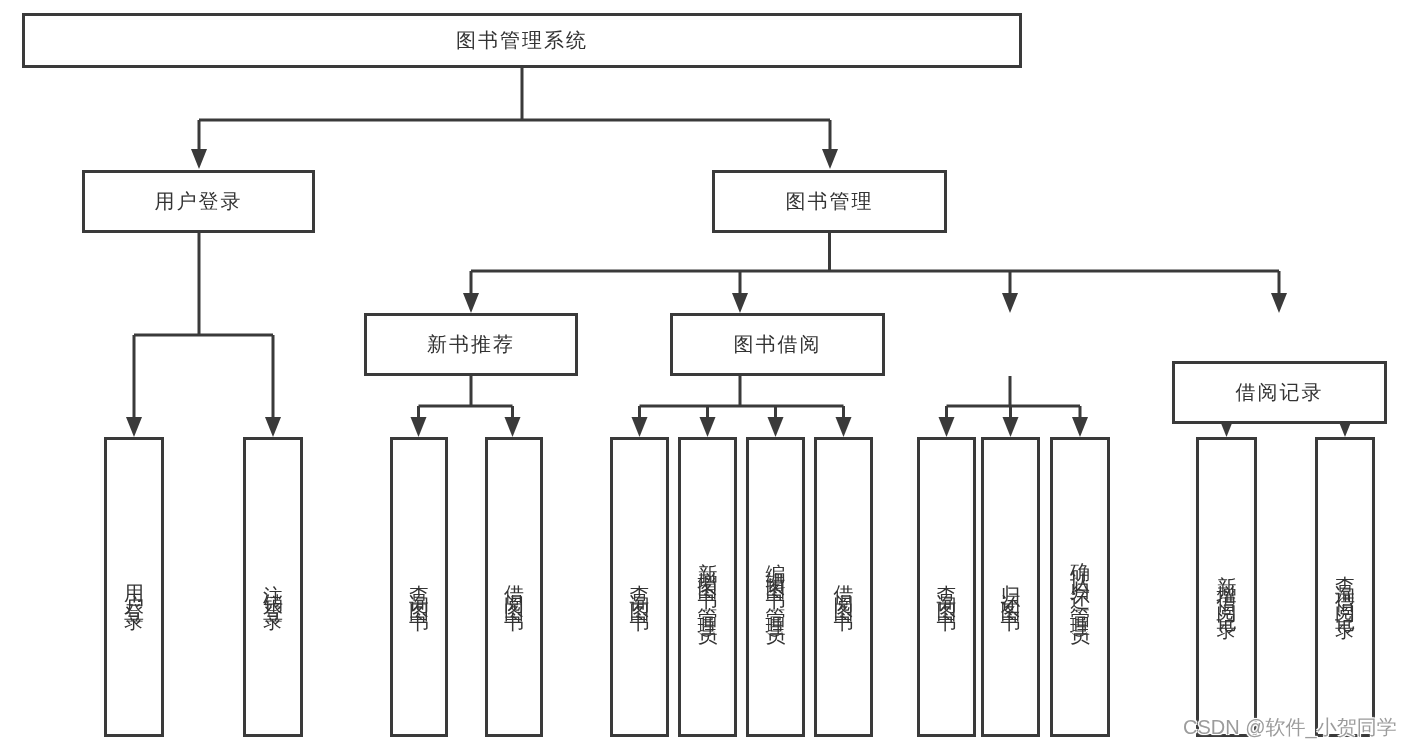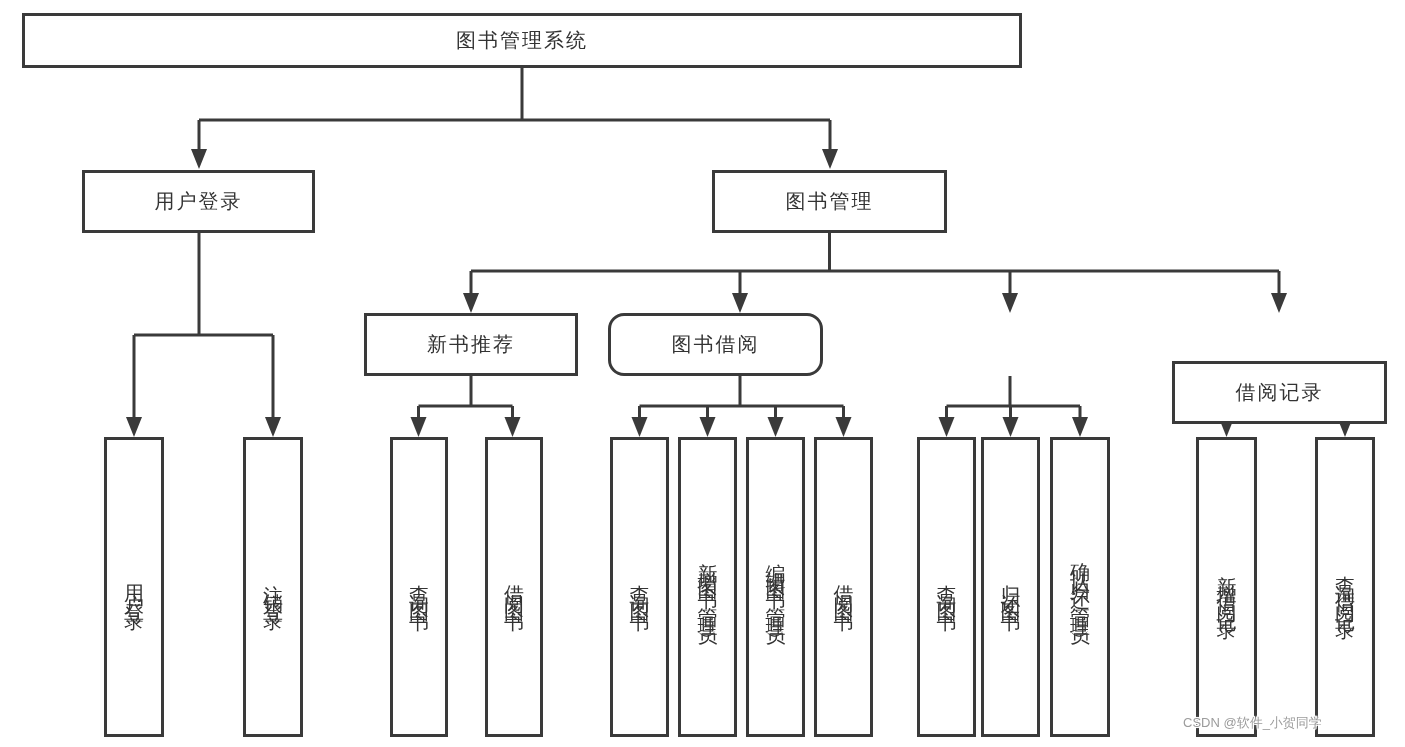--- a/index.html
+++ b/index.html
@@ -36,42 +36,42 @@
     line-height:1.05;
     color:var(--text);
   }
   
   .n-root{left:22px;top:13px;width:1000px;height:55px;}
   
   .n-user{left:82px;top:170px;width:233px;height:63px;}
   .n-mgmt{left:712px;top:170px;width:235px;height:63px;}
   
   .n-rec{left:364px;top:313px;width:214px;height:63px;}
-  .n-bor{left:608px;top:313px;width:215px;height:63px;border-radius:16px;}
+  .n-bor{left:670px;top:313px;width:215px;height:63px;}
   .n-cur{left:903px;top:313px;width:215px;height:63px;}
   .n-log{left:1172px;top:313px;width:215px;height:63px;margin-top:48px;}
   
   .leaf{top:437px;height:300px;}
   .l-a1{left:104px;width:60px;}
   .l-a2{left:243px;width:60px;}
   .l-b1{left:390px;width:58px;}
   .l-b2{left:485px;width:58px;}
   .l-c1{left:610px;width:59px;}
   .l-c2{left:678px;width:59px;}
   .l-c3{left:746px;width:59px;}
   .l-c4{left:814px;width:59px;}
   .l-d1{left:917px;width:59px;}
   .l-d2{left:981px;width:59px;}
   .l-d3{left:1050px;width:60px;}
   .l-e1{left:1196px;width:61px;}
   .l-e2{left:1315px;width:60px;}
   .watermark{
     position:absolute;
     left:1183px;top:714px;
-    font-size:13px;
+    font-size:20px;
     color:var(--wm);
     white-space:nowrap;
     z-index:5;
     text-shadow:
       -1px -1px 0 #fff, 1px -1px 0 #fff,
       -1px 1px 0 #fff, 1px 1px 0 #fff,
       0 0 3px #fff;
   }
 </style>
 </head>

